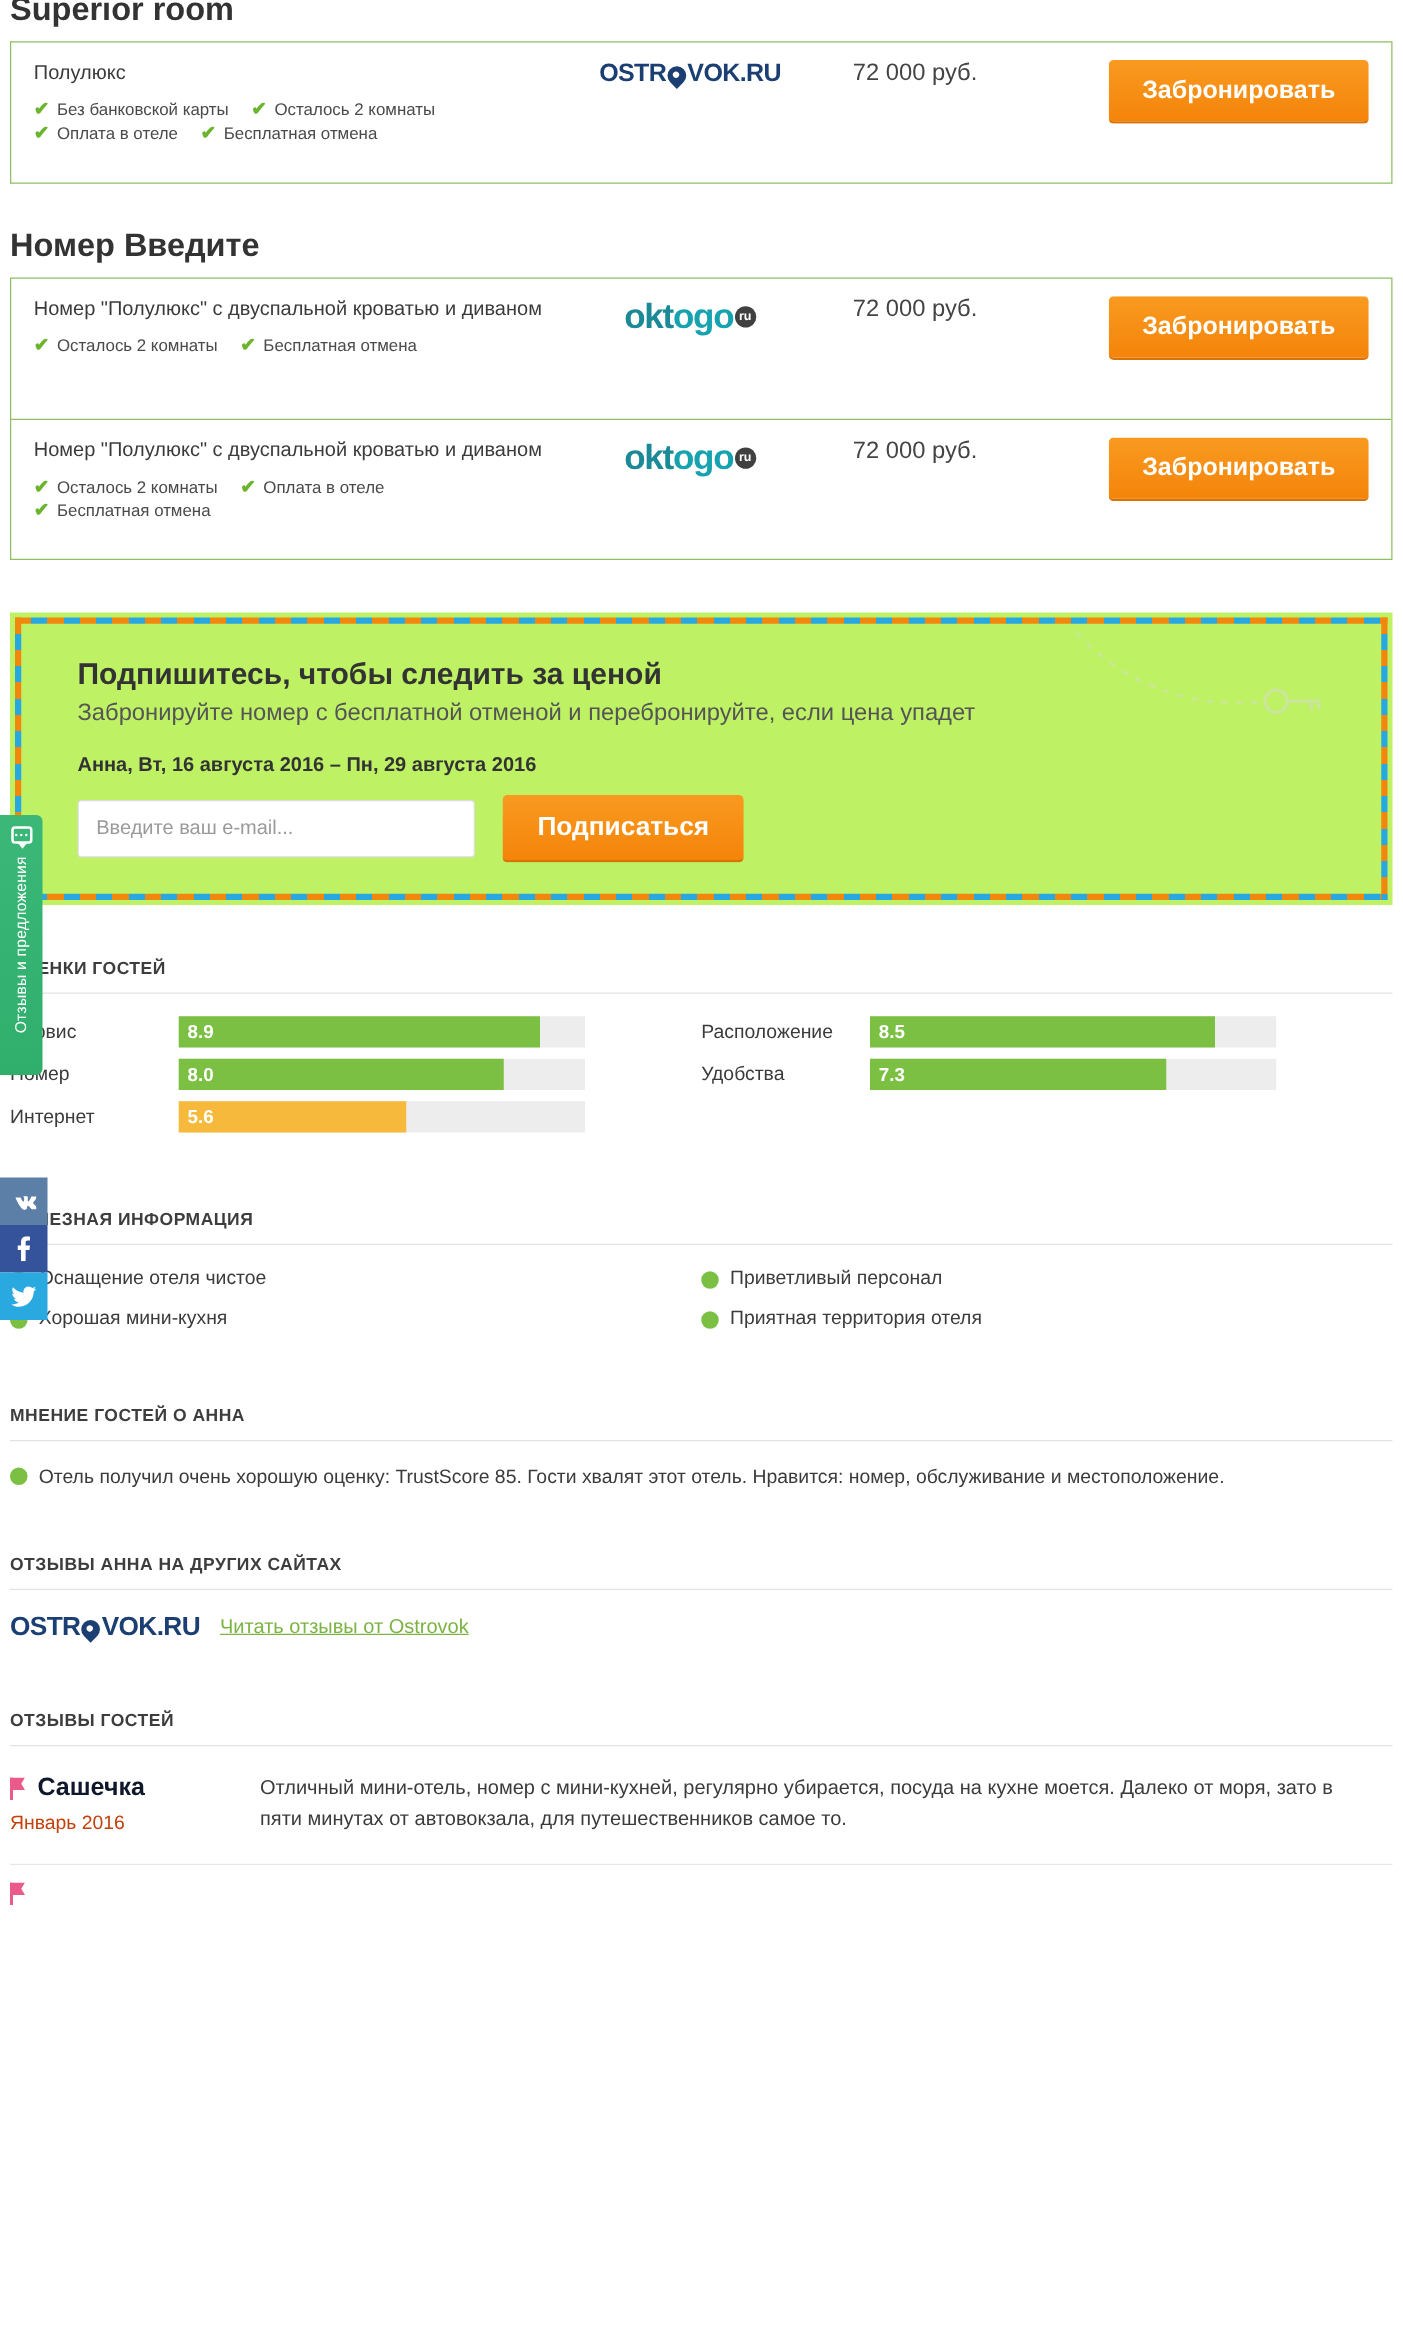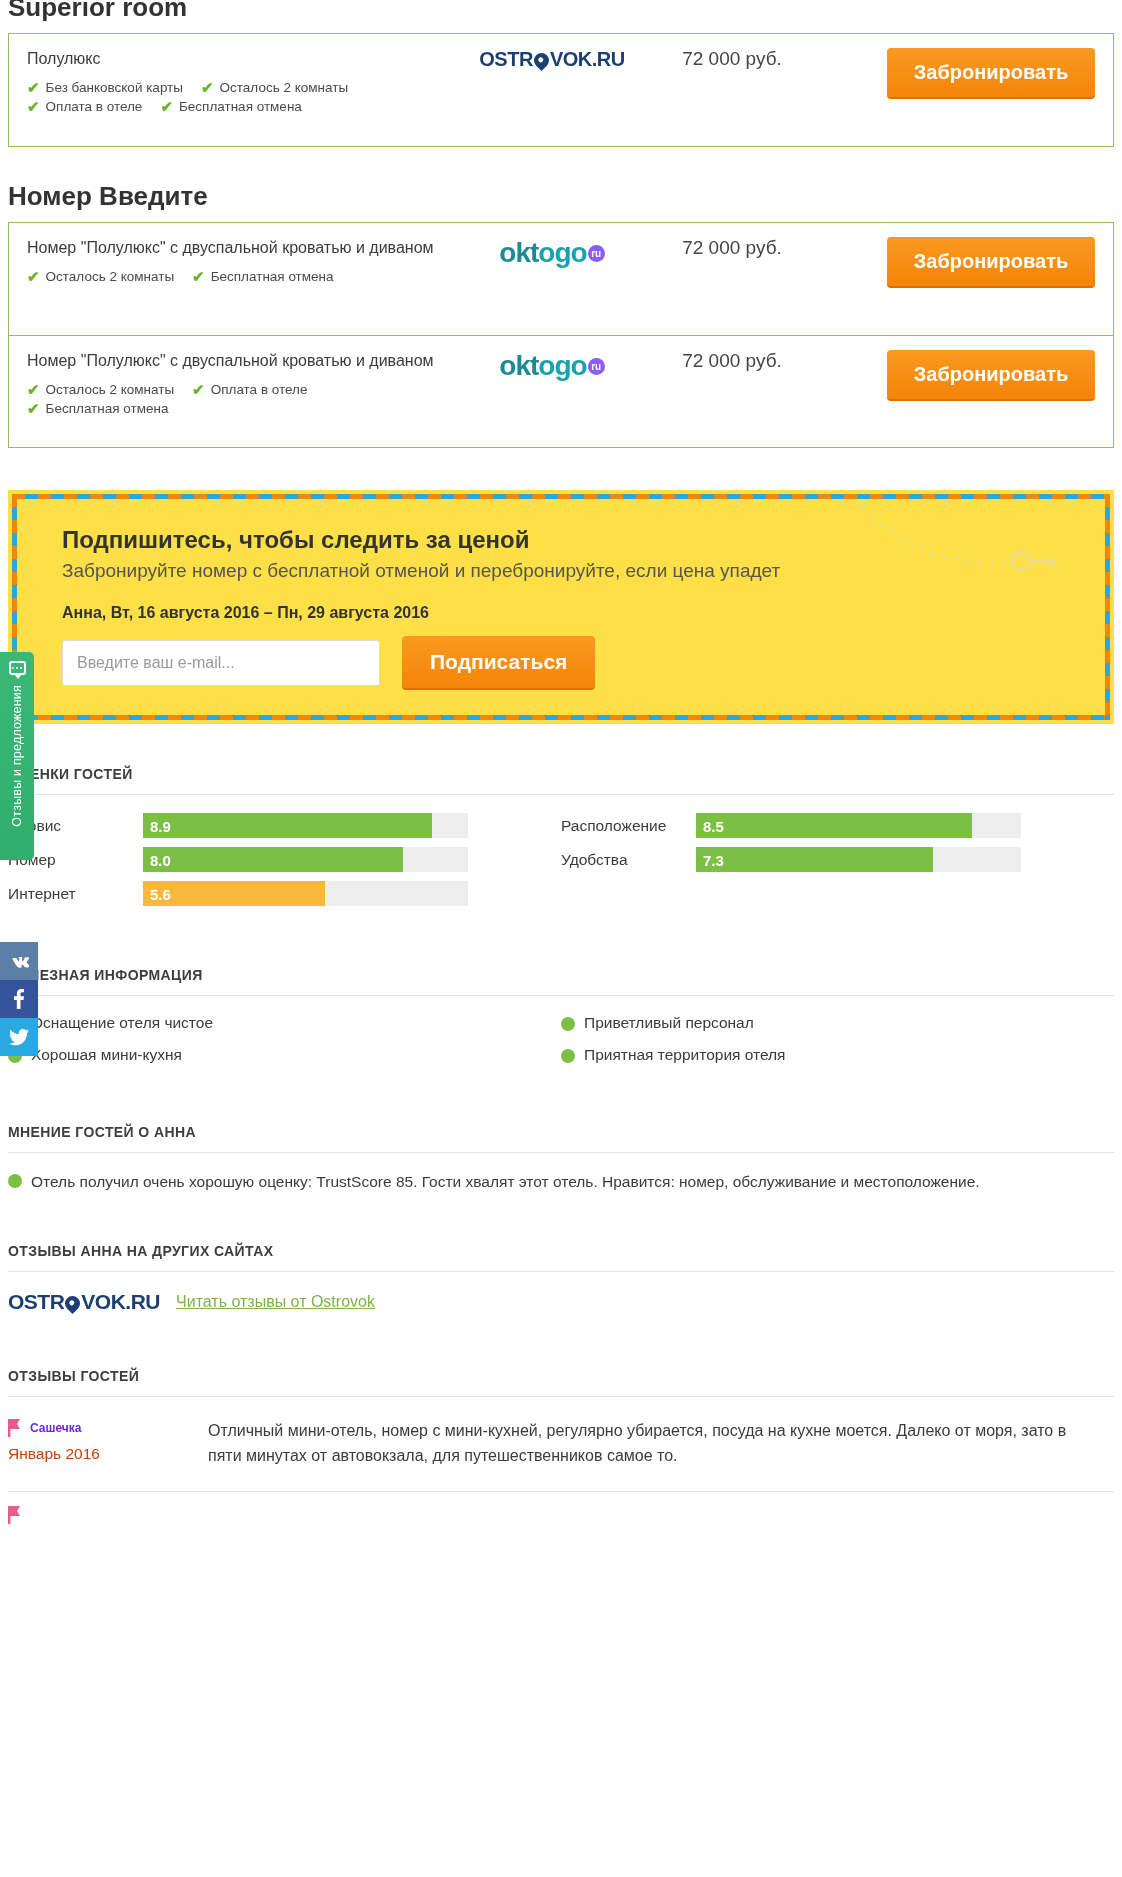--- a/index.html
+++ b/index.html
@@ -101,21 +101,21 @@
     letter-spacing: -1px;
     display: flex;
     align-items: center;
     white-space: nowrap;
   }
   .logo-oktogo .go { color: #17a2b0; }
   .logo-oktogo .dot {
     display: inline-block;
     width: 17px; height: 17px;
     border-radius: 50%;
-    background: #8b5cf6;
+    background: #404040;
     color: #fff;
     font-size: 10px;
     line-height: 17px;
     text-align: center;
     margin-left: 1px;
     letter-spacing: 0;
     font-weight: bold;
   }
 
   .offer-price {
@@ -138,21 +138,21 @@
     padding: 13px 24px;
     cursor: pointer;
     min-width: 208px;
     font-family: "Liberation Sans", sans-serif;
   }
 
   
   .subscribe {
     position: relative;
     margin: 42px 8px 0 8px;
-    background: #fde047;
+    background: #bef264;
     padding: 32px 36px 30px 50px;
     border: 4px dashed transparent;
   }
   .sub-border {
     position: absolute;
     pointer-events: none;
     background-image:
       repeating-linear-gradient(90deg, #f2870d 0 13px, #29a7e1 13px 26px);
   }
   .sub-border.top    { left:0; right:0; top:0; height:5px; }
@@ -339,21 +339,21 @@
 
   
   .review { display: flex; padding: 4px 0 18px 0; }
   .rev-meta { width: 200px; flex: 0 0 200px; }
   .rev-author { display: flex; align-items: center; }
   .flag-icon {
     width: 14px; height: 18px;
     margin-right: 8px;
     flex: 0 0 auto;
   }
-  .rev-name { font-size: 12px; font-weight: bold; color: #6d28d9; }
+  .rev-name { font-size: 20px; font-weight: bold; color: #0f172a; }
   .rev-date { font-size: 15.5px; color: #c2410c; margin-top: 8px; }
   .rev-text {
     flex: 1;
     font-size: 16px;
     color: #3b3b3b;
     line-height: 1.55;
     padding-right: 10px;
   }
   .rev-divider { height: 1px; background: #e6e6e6; margin: 0 8px; }
 </style>

